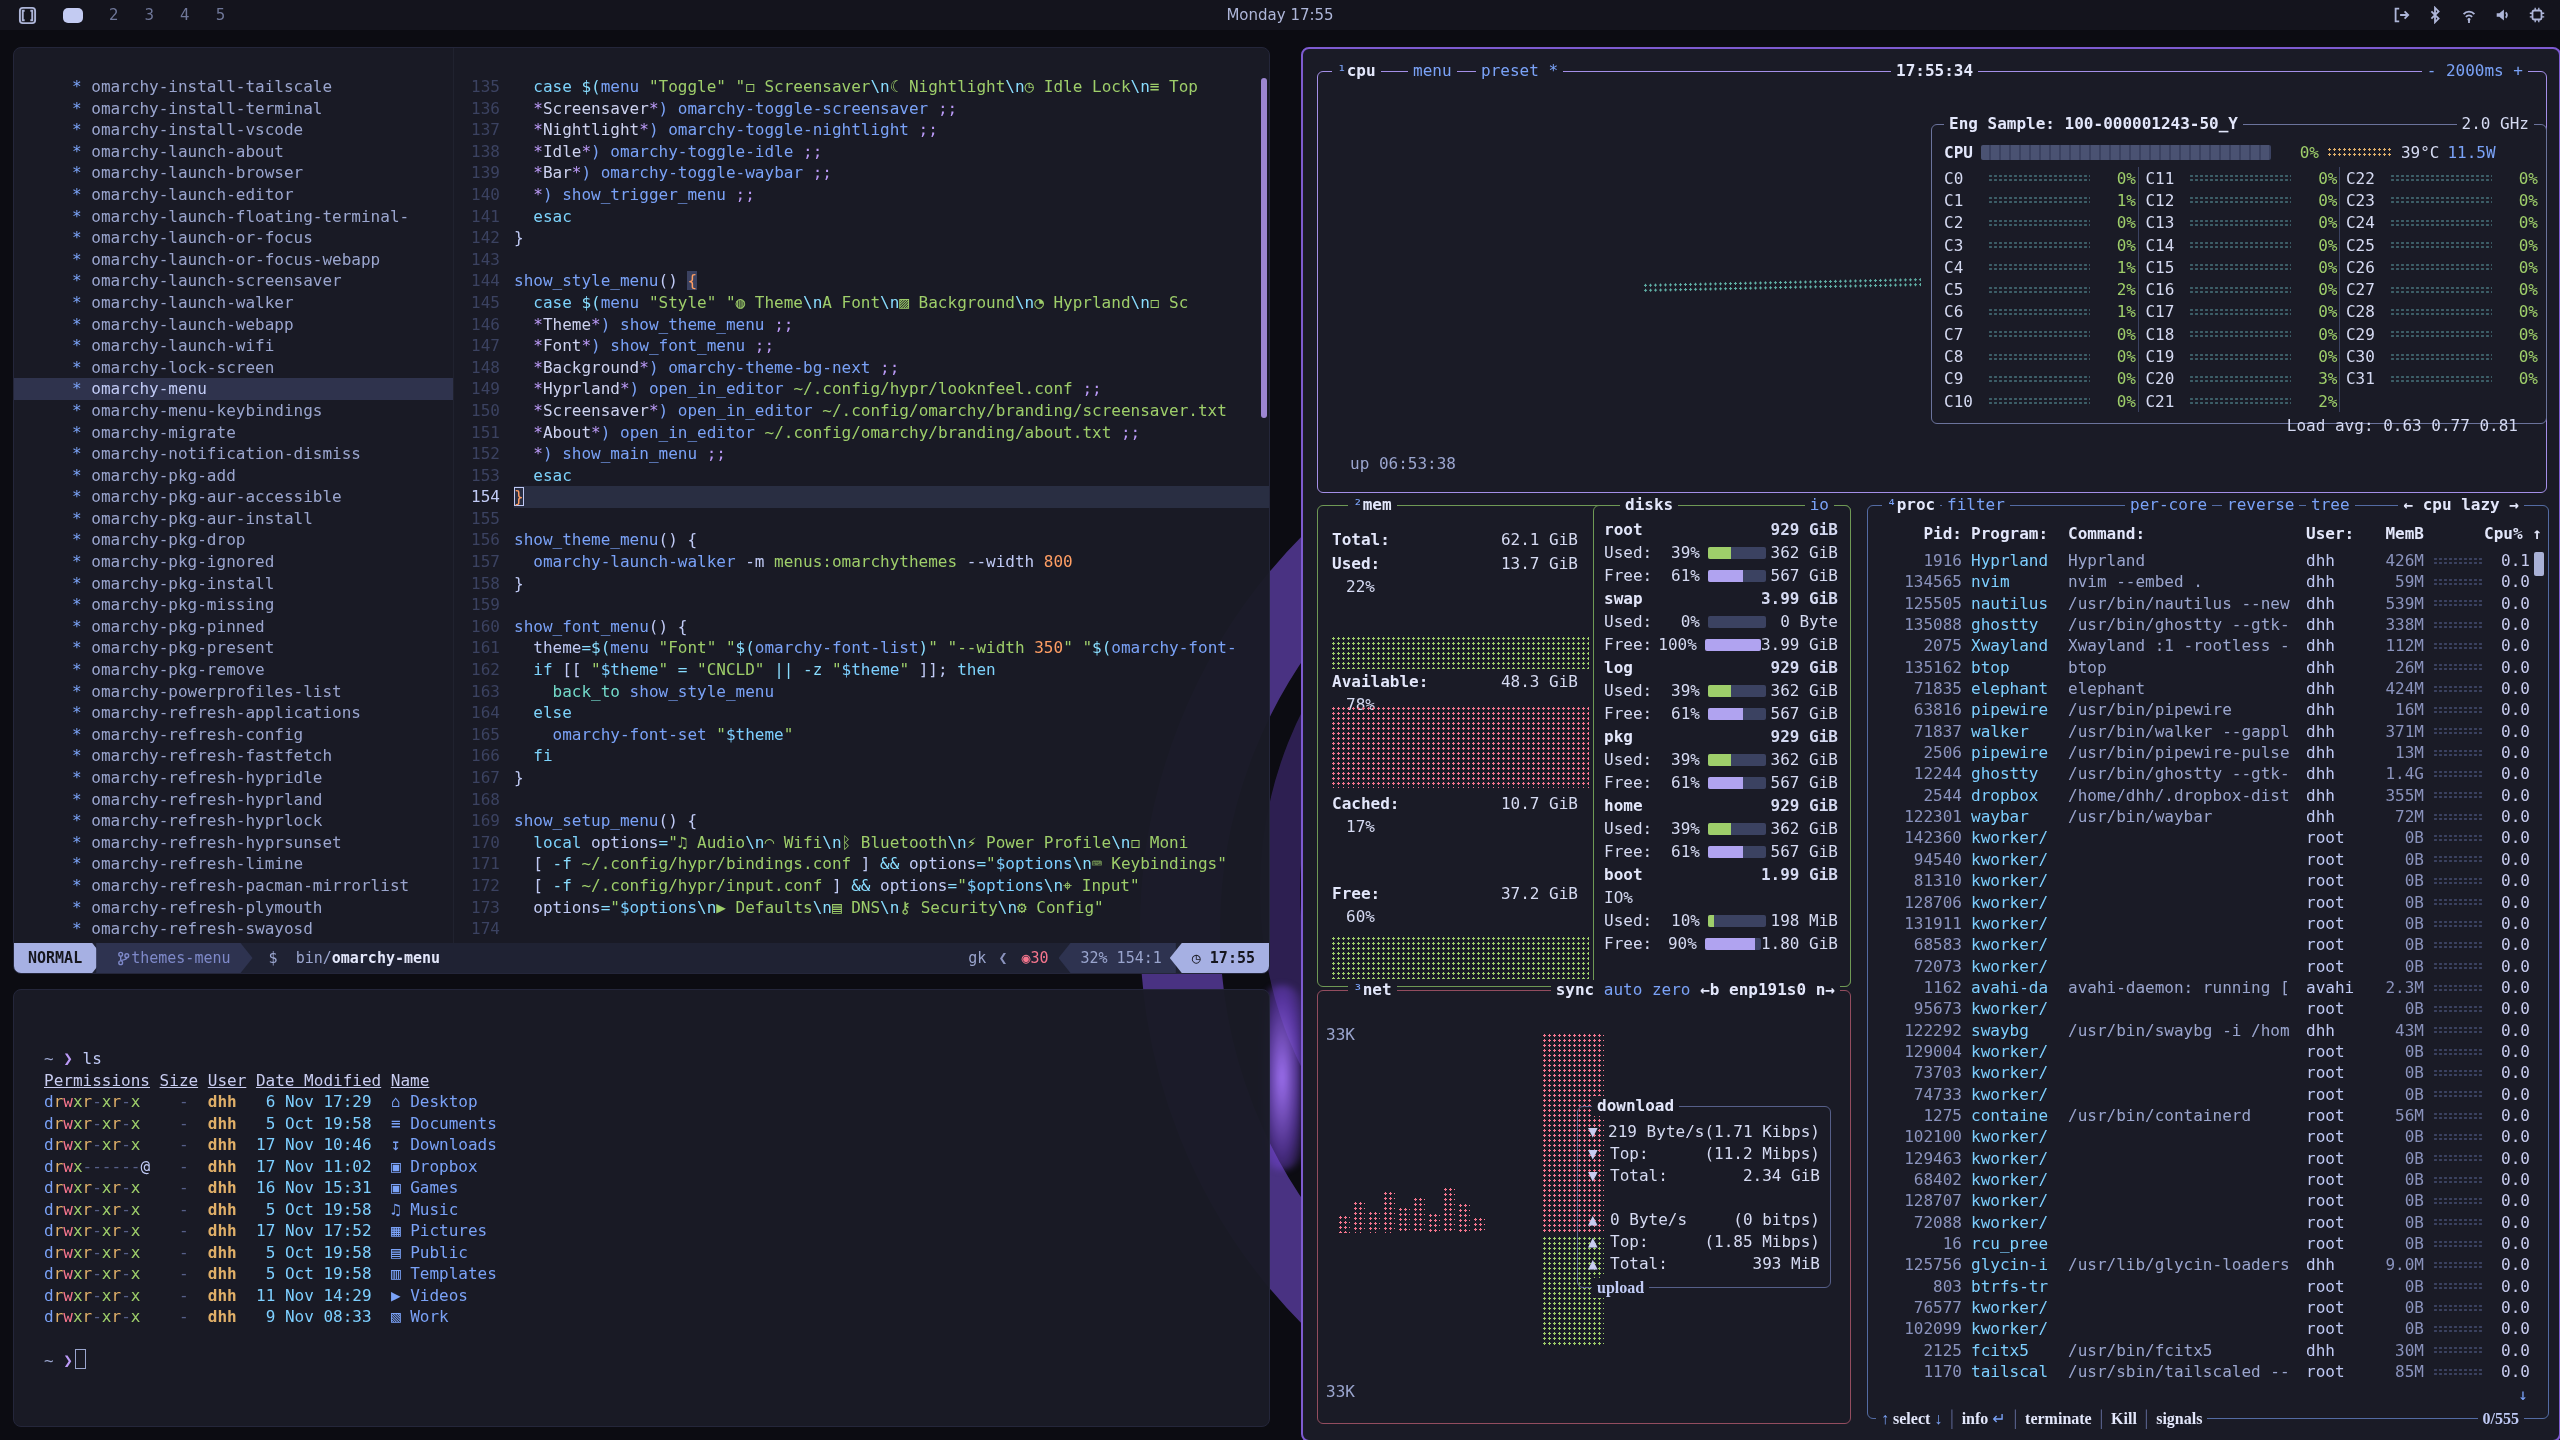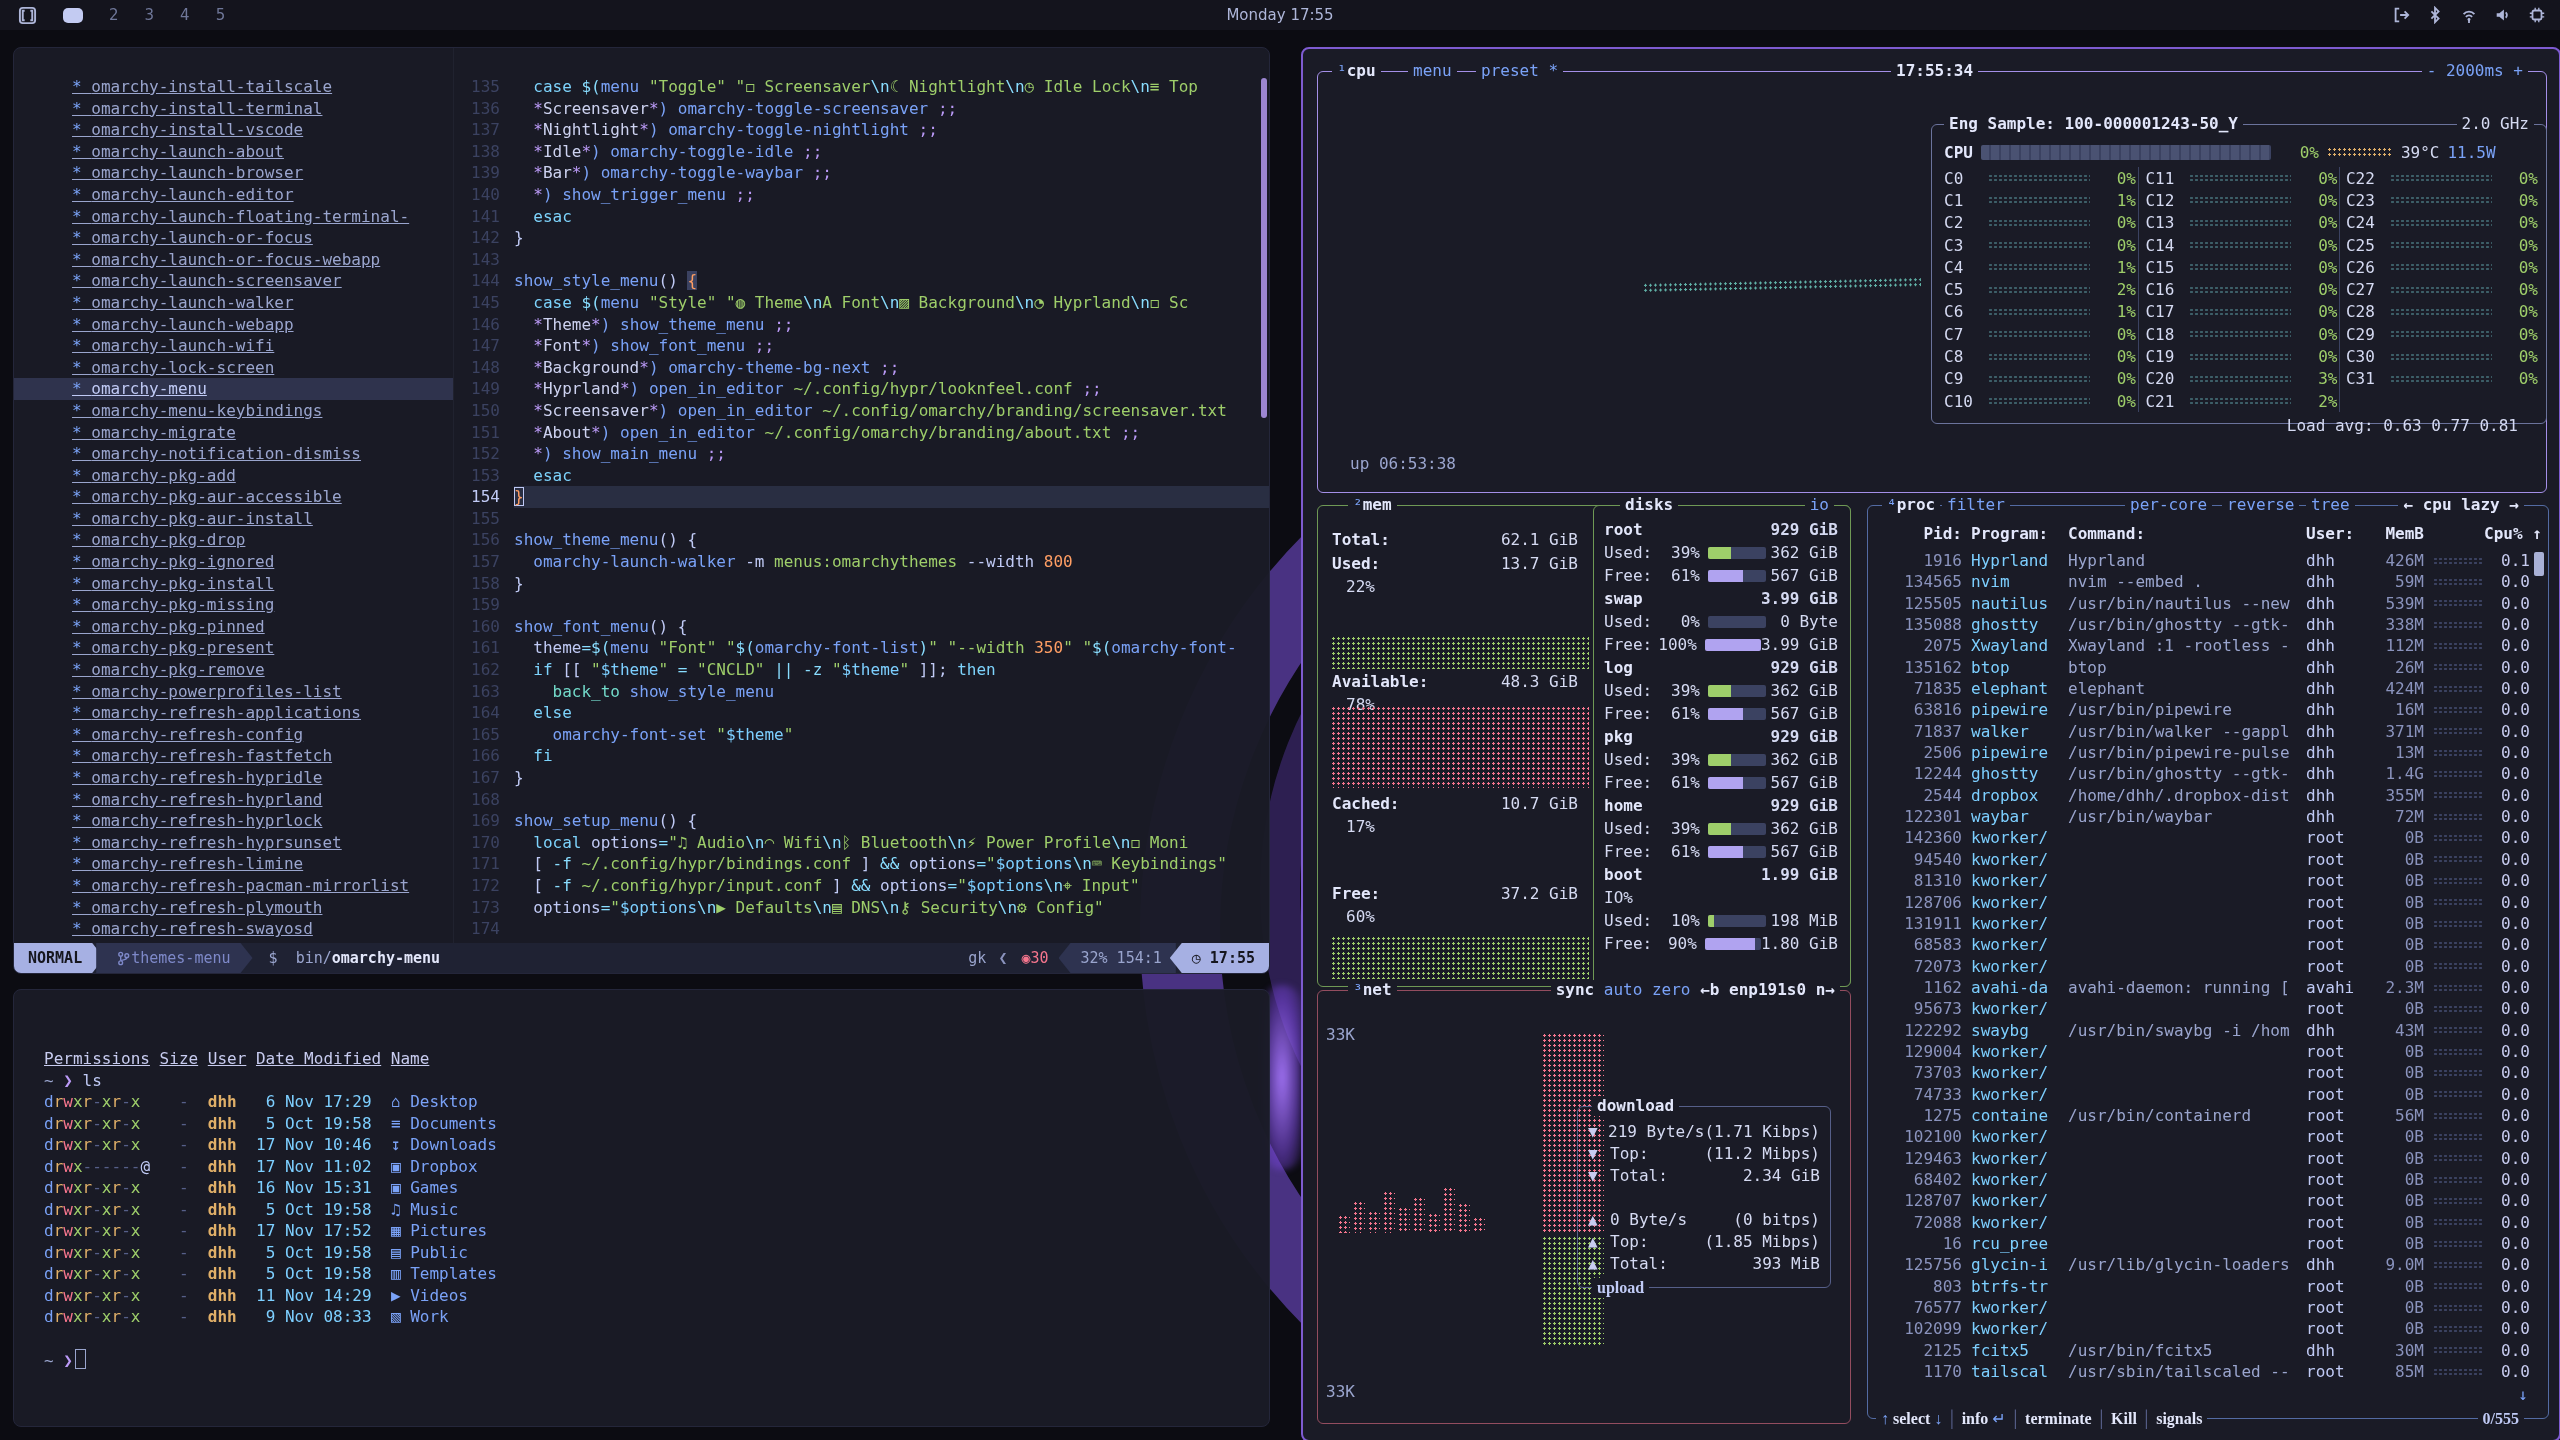--- a/index.html
+++ b/index.html
@@ -22,21 +22,21 @@
       font-family:"DejaVu Sans",sans-serif;font-size:15px;}
   .tb-right{position:absolute;right:14px;top:0;height:30px;display:flex;align-items:center;gap:16px;}
   .tb-icon svg{display:block;}
   
   .term{position:absolute;background:rgba(26,27,38,.97);border:1px solid #24263a;border-radius:8px;overflow:hidden;}
   
   #vim{left:13px;top:47px;width:1255px;height:925px;}
   .vim-body{position:absolute;left:0;top:0;right:0;bottom:30px;display:flex;}
   .file-pane{width:440px;position:relative;padding-top:28px;box-sizing:border-box;
      border-right:1px solid #20222f;overflow:hidden;}
-  .file-row{height:21.6px;line-height:21.6px;font-size:16px;white-space:pre;padding-left:58px;color:#9aa5ce;text-decoration:underline;}
+  .file-row{height:21.6px;line-height:21.6px;font-size:16px;white-space:pre;padding-left:58px;color:#9aa5ce;}
   .file-row .star{color:#7aa2f7;}
   .file-row.sel{background:#2f334d;color:#c0caf5;}
   .code-pane{flex:1;position:relative;padding-top:28px;overflow:hidden;}
   .code-line{height:21.6px;line-height:21.6px;font-size:16px;white-space:pre;display:flex;}
   .code-line .lnum{width:46px;text-align:right;padding-right:14px;color:#3b4261;flex:none;}
   .code-line.cl .lnum{color:#c0caf5;}
   .code-line.cl .ctext{background:#292e42;}
   .ctext{flex:1;overflow:hidden;white-space:pre;}
   .t{color:#c0caf5}.k{color:#7dd3fc;}.f{color:#7aa2f7}.s{color:#9ece6a}
   .e{color:#89ddff}.p{color:#cdd2f0}.st{color:#bb9af7}.n{color:#ff9e64}.o{color:#89ddff}
@@ -340,22 +340,22 @@
       <span class="sl-sep">❮</span>
       <span class="sl-pink"><span>◉</span><span>30</span></span>
       <div class="seg seg-pos">32% 154:1</div>
       <div class="seg seg-time"><span>◷</span>&nbsp;<span>17:55</span></div>
     </div>
   </div>
 </div>
 
 <div class="term" id="shell">
   <div class="sh-inner" id="shell-lines">
+      <div class="sh-line"><span class="prompt-tilde">~ </span><span class="prompt-chev">❯ </span><span class="t">ls</span></div>
       <div class="sh-line ls-head"><span>Permissions</span> <span>Size</span> <span>User</span> <span>Date Modified</span> <span>Name</span></div>
-      <div class="sh-line"><span class="prompt-tilde">~ </span><span class="prompt-chev">❯ </span><span class="t">ls</span></div>
       <div class="sh-line"><span class="pm-d">d</span><span class="pm-r">r</span><span class="pm-w">w</span><span class="pm-x">x</span><span class="pm-r">r</span><span class="pm-dash">-</span><span class="pm-x">x</span><span class="pm-r">r</span><span class="pm-dash">-</span><span class="pm-x">x</span><span class="pm-dash"> </span><span class="ls-size">   -</span><span class="ls-user">  dhh</span><span class="ls-date">   6 Nov 17:29</span><span class="ls-icon">  ⌂</span><span class="ls-name"> Desktop</span></div>
       <div class="sh-line"><span class="pm-d">d</span><span class="pm-r">r</span><span class="pm-w">w</span><span class="pm-x">x</span><span class="pm-r">r</span><span class="pm-dash">-</span><span class="pm-x">x</span><span class="pm-r">r</span><span class="pm-dash">-</span><span class="pm-x">x</span><span class="pm-dash"> </span><span class="ls-size">   -</span><span class="ls-user">  dhh</span><span class="ls-date">   5 Oct 19:58</span><span class="ls-icon">  ≡</span><span class="ls-name"> Documents</span></div>
       <div class="sh-line"><span class="pm-d">d</span><span class="pm-r">r</span><span class="pm-w">w</span><span class="pm-x">x</span><span class="pm-r">r</span><span class="pm-dash">-</span><span class="pm-x">x</span><span class="pm-r">r</span><span class="pm-dash">-</span><span class="pm-x">x</span><span class="pm-dash"> </span><span class="ls-size">   -</span><span class="ls-user">  dhh</span><span class="ls-date">  17 Nov 10:46</span><span class="ls-icon">  ↧</span><span class="ls-name"> Downloads</span></div>
       <div class="sh-line"><span class="pm-d">d</span><span class="pm-r">r</span><span class="pm-w">w</span><span class="pm-x">x</span><span class="pm-dash">-</span><span class="pm-dash">-</span><span class="pm-dash">-</span><span class="pm-dash">-</span><span class="pm-dash">-</span><span class="pm-dash">-</span><span class="pm-at">@</span><span class="ls-size">   -</span><span class="ls-user">  dhh</span><span class="ls-date">  17 Nov 11:02</span><span class="ls-icon">  ▣</span><span class="ls-name"> Dropbox</span></div>
       <div class="sh-line"><span class="pm-d">d</span><span class="pm-r">r</span><span class="pm-w">w</span><span class="pm-x">x</span><span class="pm-r">r</span><span class="pm-dash">-</span><span class="pm-x">x</span><span class="pm-r">r</span><span class="pm-dash">-</span><span class="pm-x">x</span><span class="pm-dash"> </span><span class="ls-size">   -</span><span class="ls-user">  dhh</span><span class="ls-date">  16 Nov 15:31</span><span class="ls-icon">  ▣</span><span class="ls-name"> Games</span></div>
       <div class="sh-line"><span class="pm-d">d</span><span class="pm-r">r</span><span class="pm-w">w</span><span class="pm-x">x</span><span class="pm-r">r</span><span class="pm-dash">-</span><span class="pm-x">x</span><span class="pm-r">r</span><span class="pm-dash">-</span><span class="pm-x">x</span><span class="pm-dash"> </span><span class="ls-size">   -</span><span class="ls-user">  dhh</span><span class="ls-date">   5 Oct 19:58</span><span class="ls-icon">  ♫</span><span class="ls-name"> Music</span></div>
       <div class="sh-line"><span class="pm-d">d</span><span class="pm-r">r</span><span class="pm-w">w</span><span class="pm-x">x</span><span class="pm-r">r</span><span class="pm-dash">-</span><span class="pm-x">x</span><span class="pm-r">r</span><span class="pm-dash">-</span><span class="pm-x">x</span><span class="pm-dash"> </span><span class="ls-size">   -</span><span class="ls-user">  dhh</span><span class="ls-date">  17 Nov 17:52</span><span class="ls-icon">  ▦</span><span class="ls-name"> Pictures</span></div>
       <div class="sh-line"><span class="pm-d">d</span><span class="pm-r">r</span><span class="pm-w">w</span><span class="pm-x">x</span><span class="pm-r">r</span><span class="pm-dash">-</span><span class="pm-x">x</span><span class="pm-r">r</span><span class="pm-dash">-</span><span class="pm-x">x</span><span class="pm-dash"> </span><span class="ls-size">   -</span><span class="ls-user">  dhh</span><span class="ls-date">   5 Oct 19:58</span><span class="ls-icon">  ▤</span><span class="ls-name"> Public</span></div>
       <div class="sh-line"><span class="pm-d">d</span><span class="pm-r">r</span><span class="pm-w">w</span><span class="pm-x">x</span><span class="pm-r">r</span><span class="pm-dash">-</span><span class="pm-x">x</span><span class="pm-r">r</span><span class="pm-dash">-</span><span class="pm-x">x</span><span class="pm-dash"> </span><span class="ls-size">   -</span><span class="ls-user">  dhh</span><span class="ls-date">   5 Oct 19:58</span><span class="ls-icon">  ▥</span><span class="ls-name"> Templates</span></div>
       <div class="sh-line"><span class="pm-d">d</span><span class="pm-r">r</span><span class="pm-w">w</span><span class="pm-x">x</span><span class="pm-r">r</span><span class="pm-dash">-</span><span class="pm-x">x</span><span class="pm-r">r</span><span class="pm-dash">-</span><span class="pm-x">x</span><span class="pm-dash"> </span><span class="ls-size">   -</span><span class="ls-user">  dhh</span><span class="ls-date">  11 Nov 14:29</span><span class="ls-icon">  ▶</span><span class="ls-name"> Videos</span></div>

